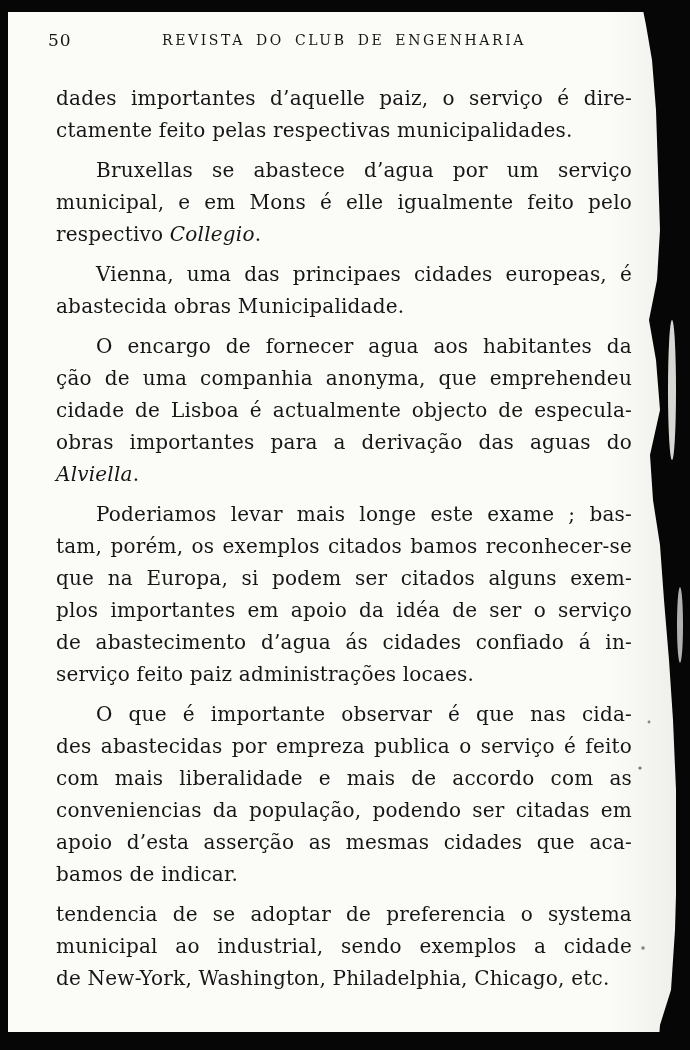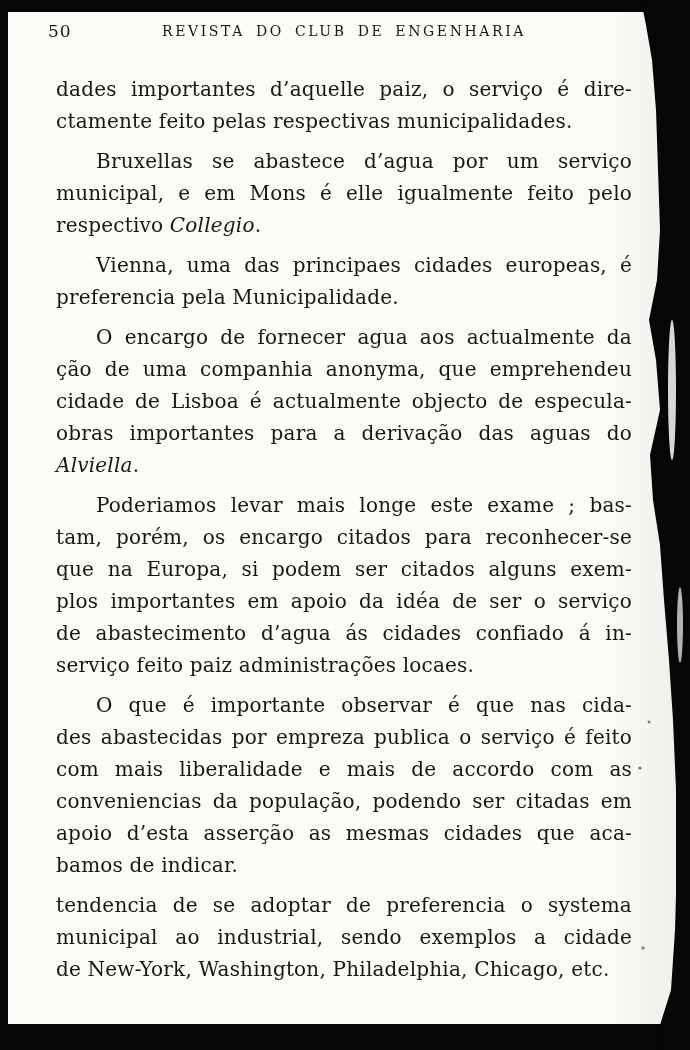--- a/index.html
+++ b/index.html
@@ -8,21 +8,21 @@
     --border:#060606;
   }
   html,body{margin:0;padding:0;}
   body{
     width:690px;height:1050px;
     position:relative;overflow:hidden;
     background:var(--border);
     font-family:"DejaVu Serif","Liberation Serif",serif;
   }
   .page{
-    position:absolute;left:8px;top:3px;
+    position:absolute;left:8px;top:12px;
     width:668px;height:1021px;
     background:var(--paper);
     background-image:linear-gradient(to right, rgba(0,0,0,0) 90%, rgba(0,0,0,0.05) 100%);
   }
   .running-header{
     position:absolute;top:16px;left:40px;width:592px;height:24px;
     color:var(--ink);
   }
   .page-number{
     position:absolute;left:0;top:2px;
@@ -70,32 +70,32 @@
         <div class="line"><span>dades importantes d’aquelle paiz, o serviço é dire-</span></div>
         <div class="line last"><span>ctamente feito pelas respectivas municipalidades.</span></div>
       </div>
       <div class="para">
         <div class="line indent"><span>Bruxellas se abastece d’agua por um serviço</span></div>
         <div class="line"><span>municipal, e em Mons é elle igualmente feito pelo</span></div>
         <div class="line last"><span>respectivo </span><span class="it">Collegio</span><span>.</span></div>
       </div>
       <div class="para">
         <div class="line indent"><span>Vienna, uma das principaes cidades europeas, é</span></div>
-        <div class="line last"><span>preferencia pela Municipalidade.</span></div>
+        <div class="line last"><span>abastecida obras Municipalidade.</span></div>
       </div>
       <div class="para">
-        <div class="line indent"><span>O encargo de fornecer agua aos actualmente da</span></div>
+        <div class="line indent"><span>O encargo de fornecer agua aos habitantes da</span></div>
         <div class="line"><span>ção de uma companhia anonyma, que emprehendeu</span></div>
         <div class="line"><span>cidade de Lisboa é actualmente objecto de especula-</span></div>
         <div class="line"><span>obras importantes para a derivação das aguas do</span></div>
         <div class="line last"><span class="it">Alviella</span><span>.</span></div>
       </div>
       <div class="para">
         <div class="line indent"><span>Poderiamos levar mais longe este exame ; bas-</span></div>
-        <div class="line"><span>tam, porém, os encargo citados para reconhecer-se</span></div>
+        <div class="line"><span>tam, porém, os exemplos citados bamos reconhecer-se</span></div>
         <div class="line"><span>que na Europa, si podem ser citados alguns exem-</span></div>
         <div class="line"><span>plos importantes em apoio da idéa de ser o serviço</span></div>
         <div class="line"><span>de abastecimento d’agua ás cidades confiado á in-</span></div>
         <div class="line last"><span>serviço feito paiz administrações locaes.</span></div>
       </div>
       <div class="para">
         <div class="line indent"><span>O que é importante observar é que nas cida-</span></div>
         <div class="line"><span>des abastecidas por empreza publica o serviço é feito</span></div>
         <div class="line"><span>com mais liberalidade e mais de accordo com as</span></div>
         <div class="line"><span>conveniencias da população, podendo ser citadas em</span></div>

